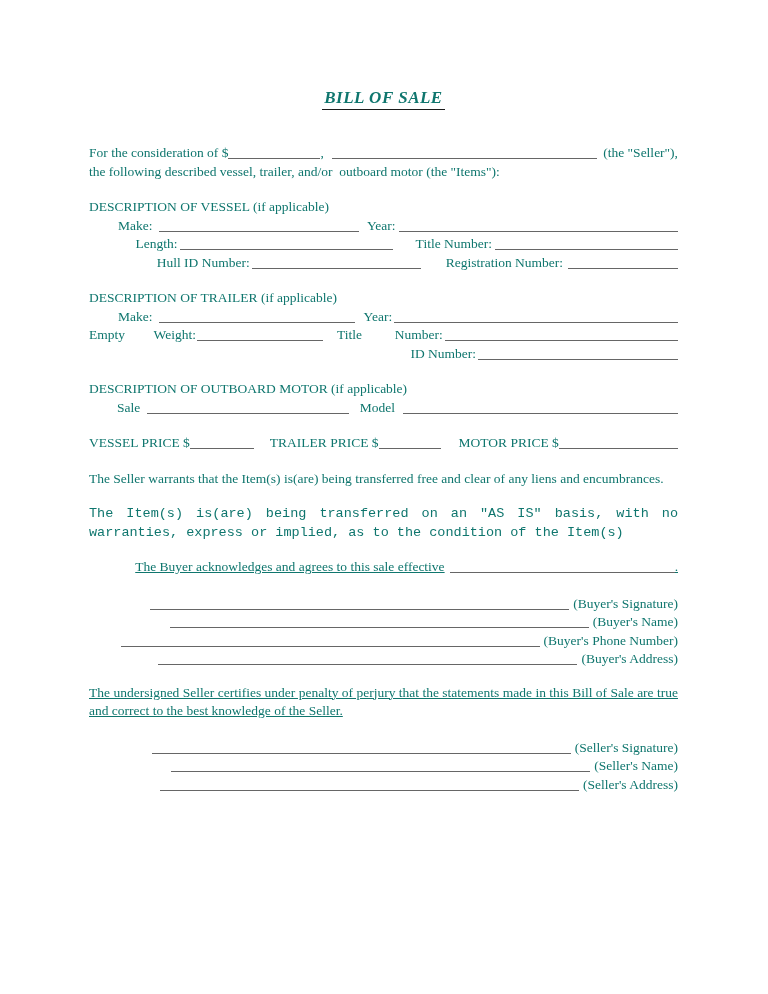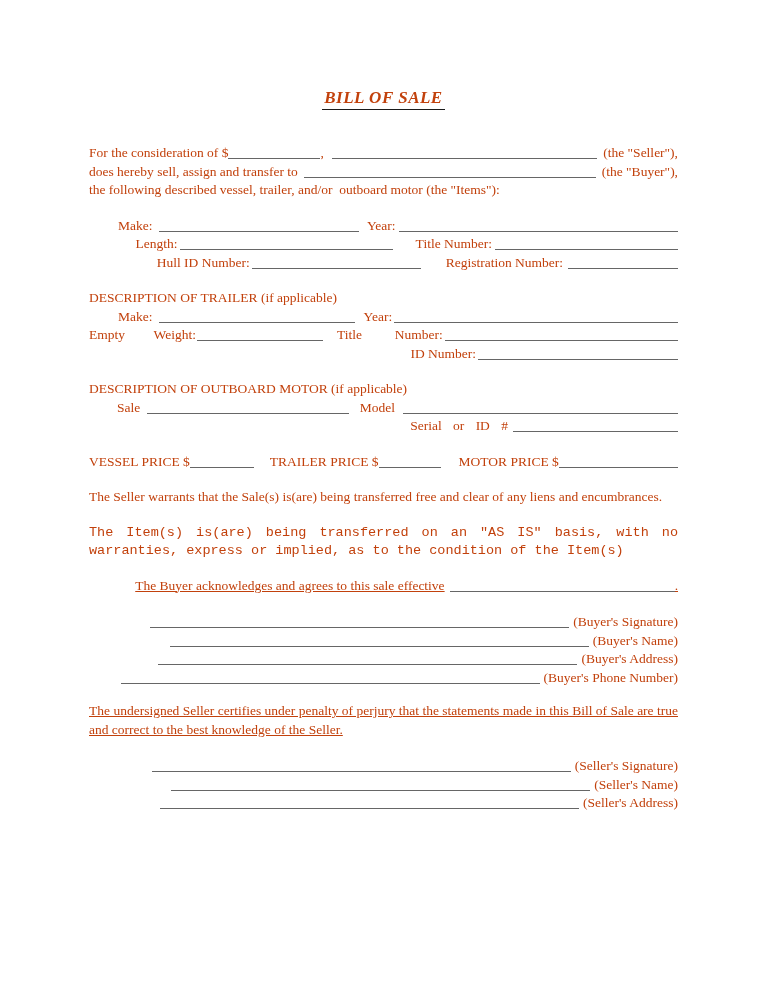--- a/index.html
+++ b/index.html
@@ -5,21 +5,21 @@
   html,body { margin:0; padding:0; background:#ffffff; }
   .page {
     position: relative;
     width: 768px; height: 994px;
     background: #ffffff;
     box-sizing: border-box;
     padding: 88px 90px 0 89px;
     font-family: "Liberation Serif", "DejaVu Serif", serif;
     font-size: 13.5px;
     line-height: 18.5px;
-    color: #c2410c;
+    color: #0f766e;
     overflow: hidden;
   }
   .title-wrap { text-align: center; margin-bottom: 34px; }
   .doc-title {
     display: inline-block;
     font-size: 17px;
     font-weight: bold;
     font-style: italic;
     letter-spacing: 0.5px;
     line-height: 20px;
@@ -55,29 +55,25 @@
   </div>
 
   <div class="mb17">
     <div class="row">
       <span class="lbl">For the consideration of $</span>
       <span class="bl" style="width:92px"></span>
       <span class="lbl">,</span>
       <span class="bl grow" style="margin-left:8px"></span>
       <span class="lbl" style="margin-left:6px">(the "Seller"),</span>
     </div>
-    <div class="row">
-      <span class="lbl">does hereby sell, assign and transfer to</span>
-      <span class="bl grow" style="margin-left:6px"></span>
-      <span class="lbl" style="margin-left:6px">(the "Buyer"),</span>
-    </div>
     <div class="pre">the following described vessel, trailer, and/or  outboard motor (the "Items"):</div>
   </div>
 
   <div class="mb17">
+    <div>DESCRIPTION OF VESSEL (if applicable)</div>
     <div class="row" style="padding-left:29px">
       <span class="lbl">Make:</span>
       <span class="bl grow" style="flex-grow:195; margin-left:6px"></span>
       <span class="lbl" style="margin-left:8px">Year:</span>
       <span class="bl grow" style="flex-grow:272; margin-left:3px"></span>
     </div>
     <div class="row">
       <span class="lbl">Length:</span>
       <span class="bl" style="width:213px; margin-left:2px"></span>
       <span class="lbl" style="margin-left:23px">Title Number:</span>
@@ -112,61 +108,57 @@
   </div>
 
   <div class="mb17">
     <div>DESCRIPTION OF OUTBOARD MOTOR (if applicable)</div>
     <div class="row" style="padding-left:28px">
       <span class="lbl">Sale</span>
       <span class="bl grow" style="flex-grow:200; margin-left:7px"></span>
       <span class="lbl" style="margin-left:11px">Model</span>
       <span class="bl grow" style="flex-grow:273; margin-left:8px"></span>
     </div>
-    <div class="row">
-      <span class="lbl" style="word-spacing:8px">Serial or ID #</span>
-      <span class="bl" style="width:165px; margin-left:5px"></span>
-    </div>
   </div>
 
   <div class="row mb17">
     <span class="lbl">VESSEL PRICE $</span>
     <span class="bl" style="width:64px"></span>
     <span class="lbl" style="margin-left:16px">TRAILER PRICE $</span>
     <span class="bl" style="width:62px"></span>
     <span class="lbl" style="margin-left:18px">MOTOR PRICE $</span>
     <span class="bl grow" style="flex-basis:72px"></span>
   </div>
 
-  <p class="para mb17">The Seller warrants that the Sale(s) is(are) being transferred free and clear of any liens and encumbrances.</p>
+  <p class="para mb17">The Seller warrants that the Item(s) is(are) being transferred free and clear of any liens and encumbrances.</p>
 
   <p class="para mb16">The Item(s) is(are) being transferred on an "AS IS" basis, with no warranties, express or implied, as to the condition of the Item(s)</p>
 
   <div class="row mb18">
     <span class="lbl">The Buyer acknowledges and agrees to this sale effective</span>
     <span class="bl" style="width:225px; margin-left:5px"></span>
     <span class="lbl">.</span>
   </div>
 
   <div class="mb15">
     <div class="row">
       <span class="bl sig-line"></span>
       <span class="lbl sig-lbl">(Buyer's Signature)</span>
     </div>
     <div class="row">
       <span class="bl sig-line"></span>
       <span class="lbl sig-lbl">(Buyer's Name)</span>
     </div>
     <div class="row">
       <span class="bl sig-line"></span>
-      <span class="lbl sig-lbl">(Buyer's Address)</span>
+      <span class="lbl sig-lbl">(Buyer's Phone Number)</span>
     </div>
     <div class="row">
       <span class="bl sig-line"></span>
-      <span class="lbl sig-lbl">(Buyer's Phone Number)</span>
+      <span class="lbl sig-lbl">(Buyer's Address)</span>
     </div>
   </div>
 
   <p class="para mb18">The undersigned Seller certifies under penalty of perjury that the statements made in this Bill of Sale are true and correct to the best knowledge of the Seller.</p>
 
   <div>
     <div class="row">
       <span class="bl sig-line"></span>
       <span class="lbl sig-lbl">(Seller's Signature)</span>
     </div>

